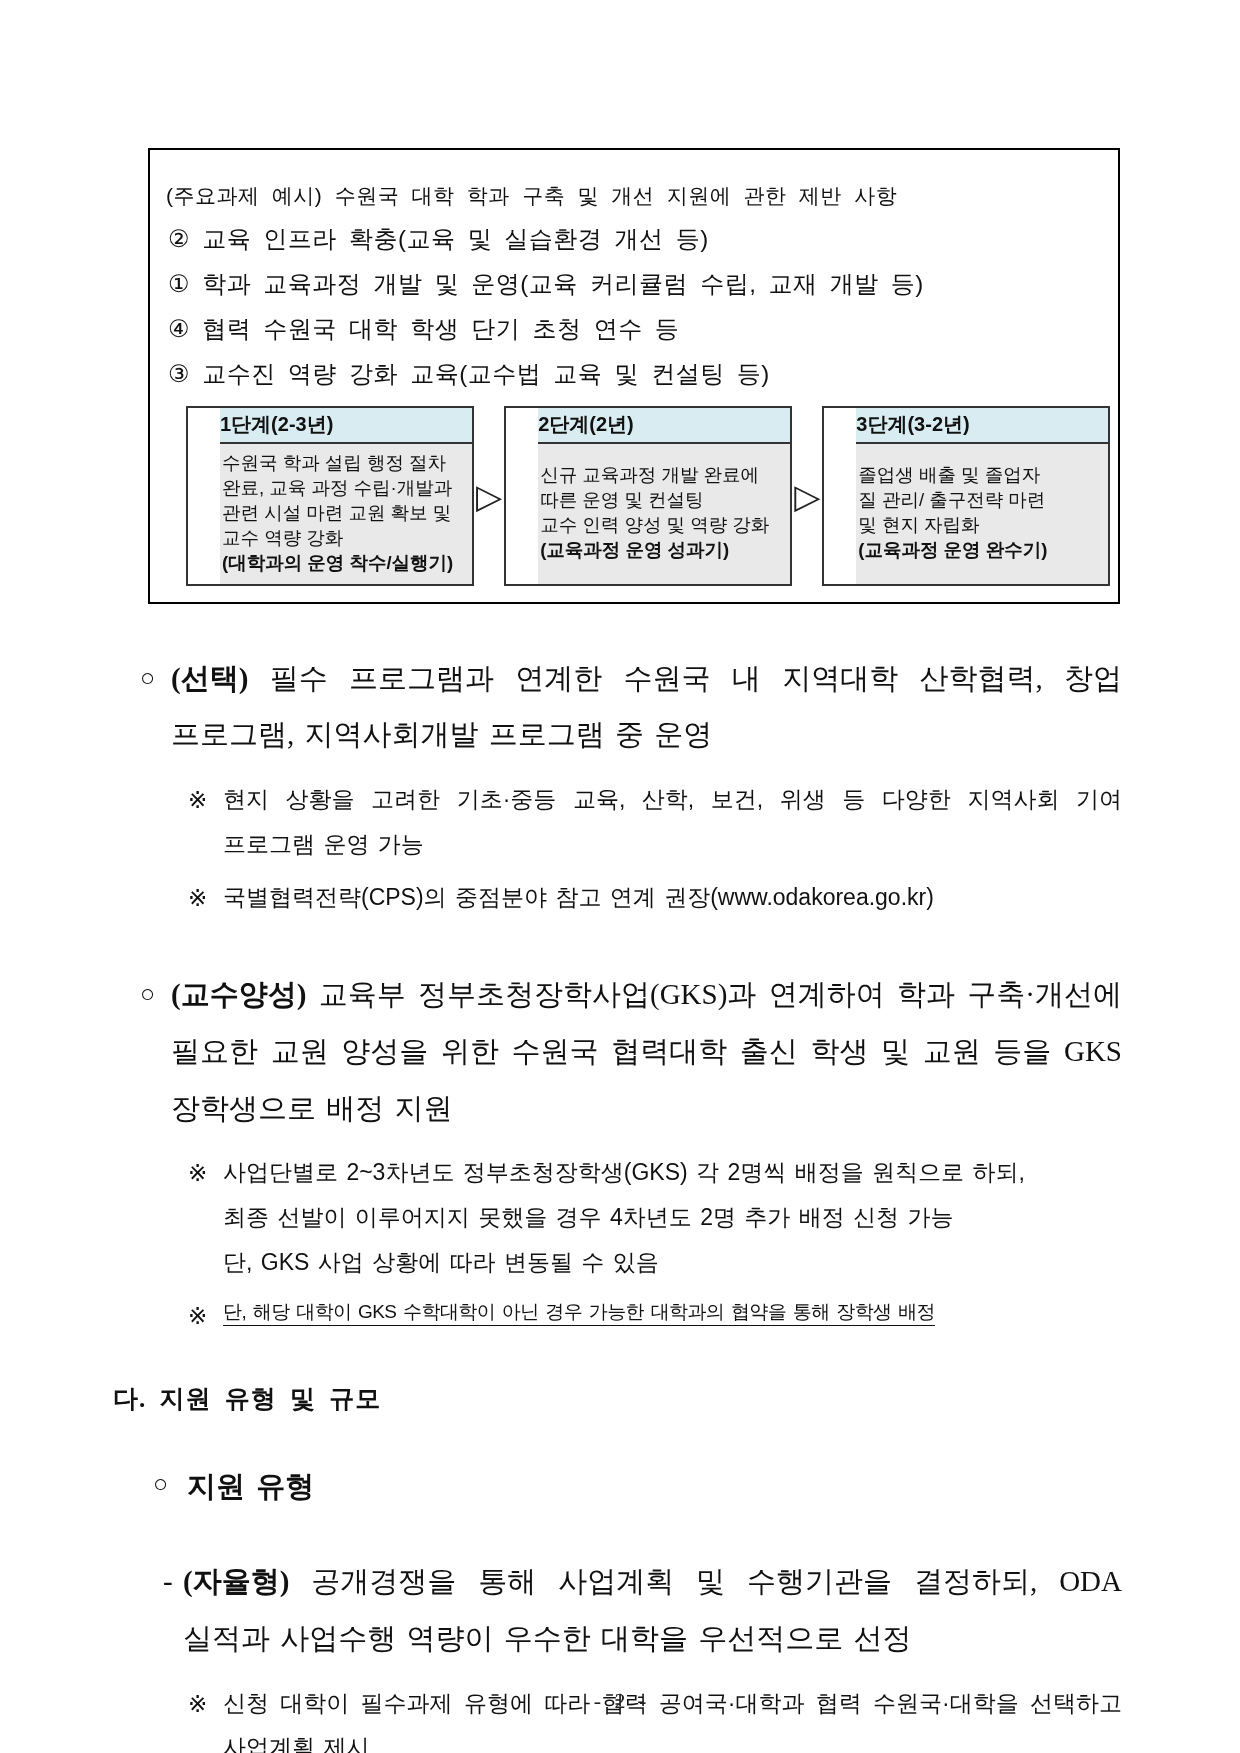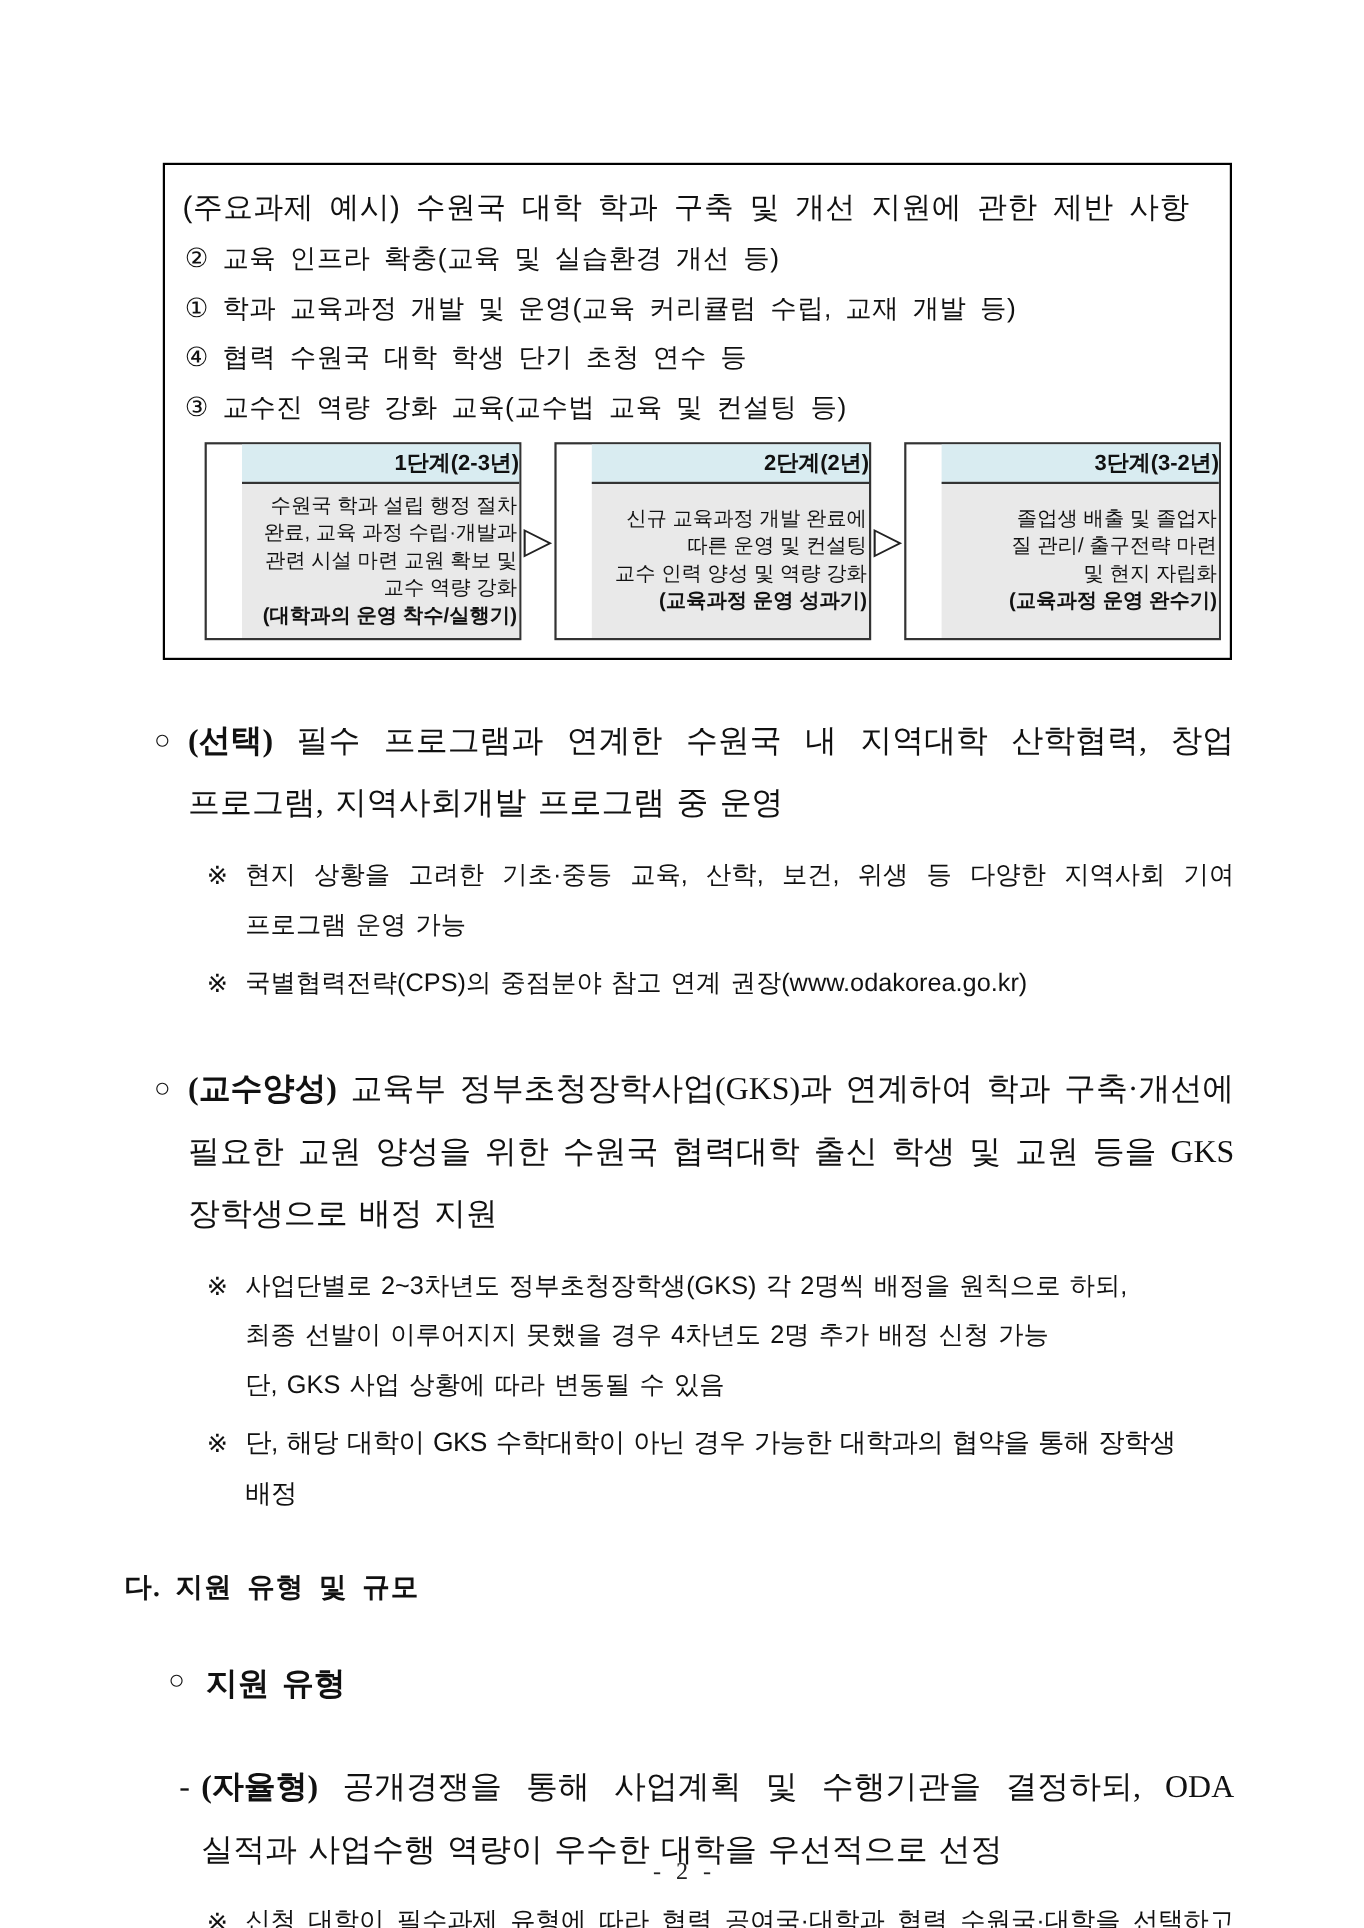--- a/index.html
+++ b/index.html
@@ -15,31 +15,31 @@
   }
   
   .task-box{
     border:2px solid #000;
     margin-left:35px;
     box-sizing:border-box;
     width:972px;
     padding:12px 16px 16px 14px;
     font-family:"Liberation Sans","DejaVu Sans",sans-serif;
   }
-  .task-title{font-size:27px;letter-spacing:.5px;word-spacing:6px;margin:8px 0 12px 2px;}
+  .task-title{font-size:21px;letter-spacing:.5px;word-spacing:6px;margin:20px 0 12px 2px;}
   .task-item{font-size:24px;letter-spacing:.5px;word-spacing:5px;margin:13px 0 0 4px;}
   .stage-row{
     display:flex;align-items:stretch;justify-content:space-between;
     margin:16px 6px 0 22px;
   }
   .stage{
     flex:0 0 288px;
     border:2px solid #333;
     display:flex;flex-direction:column;
-    text-align:right;box-sizing:border-box;padding-left:32px;
+    text-align:left;box-sizing:border-box;padding-left:32px;
   }
   .stage-header{
     background:var(--stage-header-bg,#d9ecf1);
     border-bottom:2px solid #333;
     font-weight:bold;font-size:20px;
     padding:3px 0 4px;
   }
   .stage-body{
     background:var(--stage-body-bg,#e9e9e9);
     flex:1;
@@ -67,22 +67,23 @@
   .note{
     display:flex;
     margin-left:75px;
     font-family:"Liberation Sans","DejaVu Sans",sans-serif;
     font-size:23px;line-height:1.95;word-spacing:2px;
   }
   .note .marker{flex:none;width:35px;padding-top:1px;}
   .note .ntext{flex:1;word-break:keep-all;text-align:justify;}
   .note .nline{display:block;}
   .note-underline .ntext{
+    text-decoration:underline;
     text-underline-offset:7px;
-    font-size:24px;letter-spacing:-.6px;
+    font-size:19px;letter-spacing:-.6px;
     text-align:left;
   }
   
   .heading-da{
     font-size:25px;font-weight:bold;letter-spacing:1px;word-spacing:6px;
     margin:44px 0 0 0;
   }
   .sub-heading{
     display:flex;font-size:29px;font-weight:bold;word-spacing:4px;
     margin:52px 0 0 40px;

